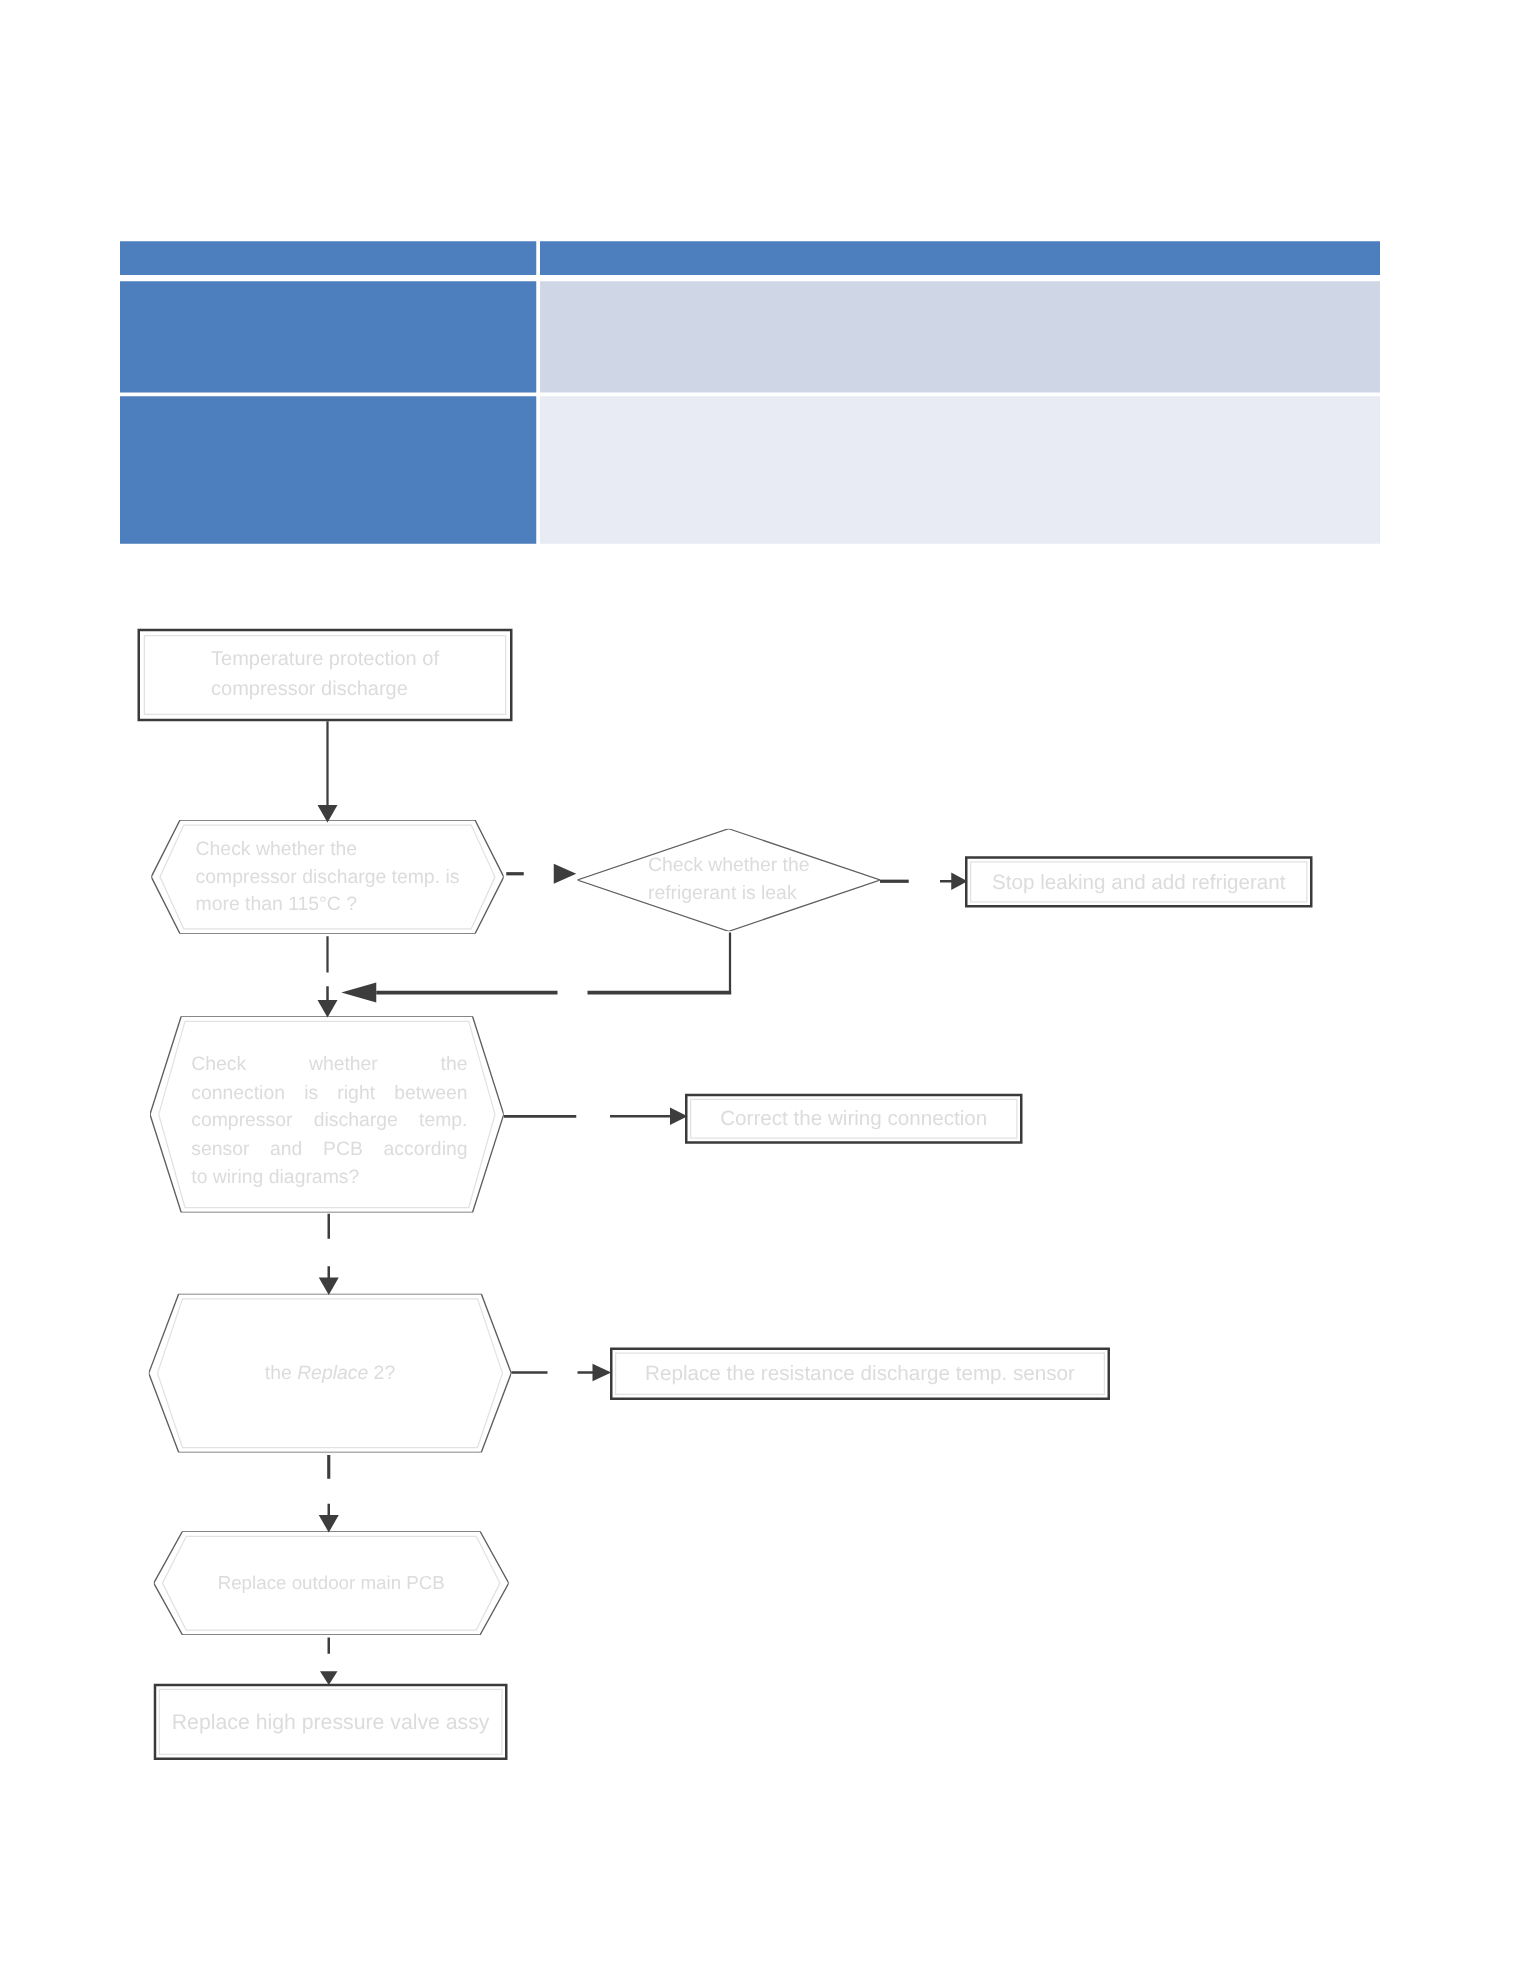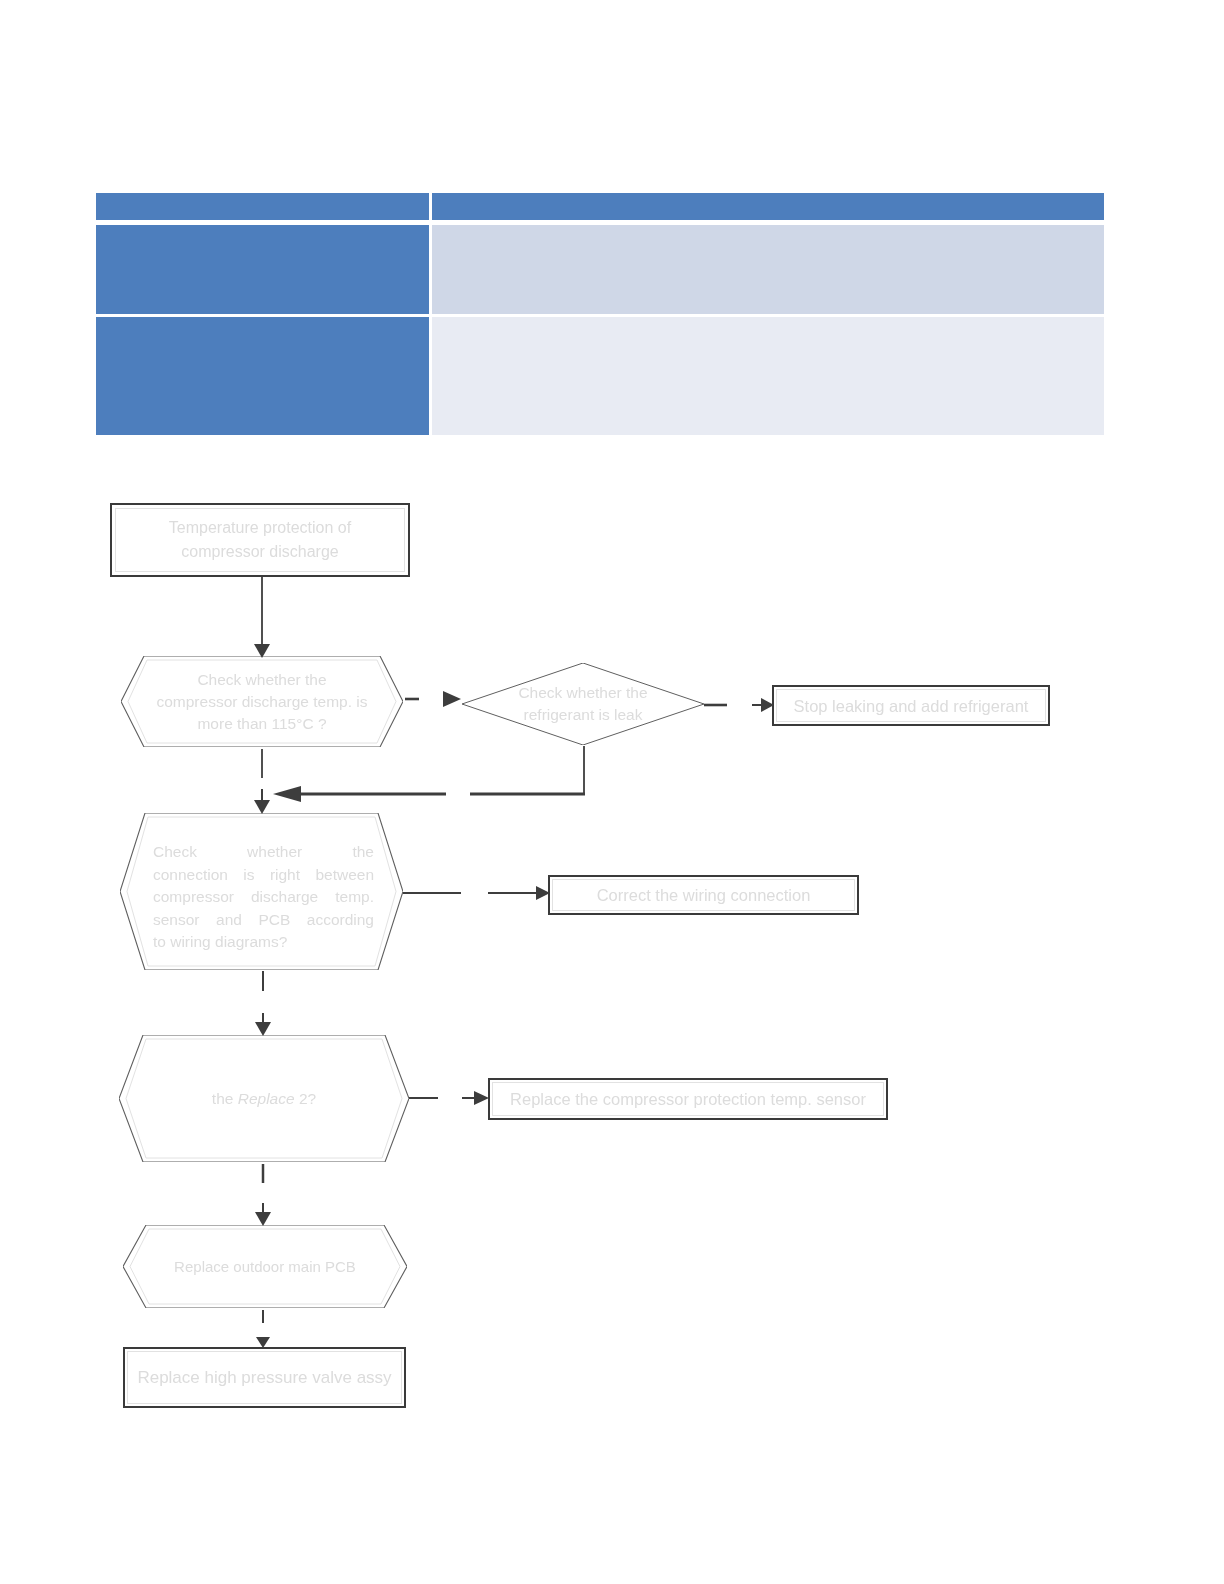--- a/index.html
+++ b/index.html
@@ -16,21 +16,20 @@
   .tcell.blue  { background: var(--table-header-bg); color: #ffffff; }
   .tcell.row1  { background: var(--table-row1-bg); }
   .tcell.row2  { background: var(--table-row2-bg); }
 
   
   .node { position: absolute; box-sizing: border-box; }
   .node .shape { position: absolute; left: 0; top: 0; width: 100%; height: 100%; }
   .node .txt {
     position: absolute; inset: 0;
     display: flex; align-items: center; justify-content: center;
-    text-align: center;
     color: var(--faint-text);
     white-space: pre-line;
     line-height: 22px;
     font-size: 15.5px;
   }
   .outcome-box {
     background: #ffffff;
     border: 2px solid var(--box-border-color);
     padding-left: 32px;
   }
@@ -118,36 +117,36 @@
   </svg>
   <div class="jtext">
     <div class="jline">Check whether the</div>
     <div class="jline">connection is right between</div>
     <div class="jline">compressor discharge temp.</div>
     <div class="jline">sensor and PCB according</div>
     <div class="jline last">to wiring diagrams?</div>
   </div>
 </div>
 
-<div class="node outcome-box" style="left:548px; top:875px; width:311px; height:40px;">
+<div class="node outcome-box" style="left:548px; top:875px; width:270px; height:40px;">
   <div class="txt">Correct the wiring connection</div>
 </div>
 
 <div class="node" style="left:119px; top:1035px; width:290px; height:127px;">
   <svg class="shape" viewBox="0 0 290 127">
     <polygon class="hex-poly" points="0,63.5 24,0 266,0 290,63.5 266,127 24,127"></polygon>
     <polygon class="hex-inner" points="7,63.5 27,4 263,4 283,63.5 263,123 27,123"></polygon>
   </svg>
   <div class="txt" style="flex-direction:column; line-height:22px;">
     <span><span>the </span><span class="italic">Replace</span><span> 2?</span></span>
   </div>
 </div>
 
 <div class="node outcome-box" style="left:488px; top:1078px; width:400px; height:42px;">
-  <div class="txt">Replace the compressor protection temp. sensor</div>
+  <div class="txt">Replace the resistance discharge temp. sensor</div>
 </div>
 
 <div class="node" style="left:123px; top:1225px; width:284px; height:83px;">
   <svg class="shape" viewBox="0 0 284 83">
     <polygon class="hex-poly" points="0,41.5 23,0 261,0 284,41.5 261,83 23,83"></polygon>
     <polygon class="hex-inner" points="7,41.5 26,4 258,4 277,41.5 258,79 26,79"></polygon>
   </svg>
   <div class="txt" style="font-size:15px;">Replace outdoor main PCB</div>
 </div>
 

